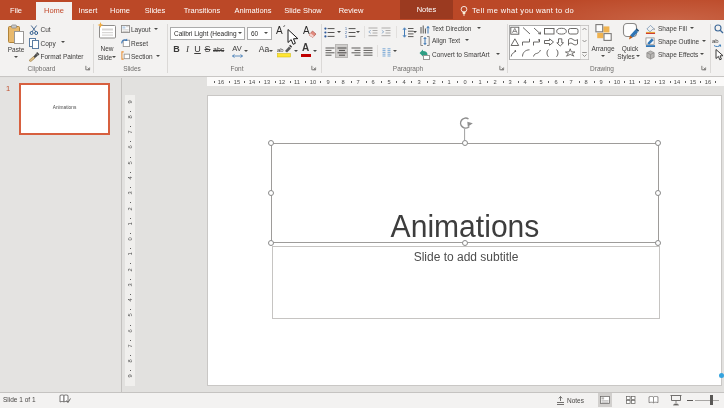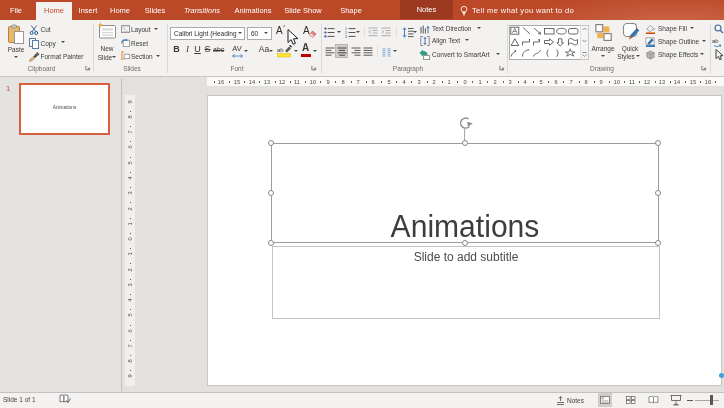--- a/index.html
+++ b/index.html
@@ -13,24 +13,24 @@
 .combo { position:absolute; background:#fff; border:1px solid #ababab; font-size:6.5px; color:#2b2a29; overflow:hidden; white-space:nowrap; }
 .rn { position:absolute; font-size:6px; color:#4c4c4c; transform:scale(0.95); transform-origin:center; }
 .hnd { position:absolute; width:6px; height:6px; border:1px solid #8a8a8a; border-radius:50%; background:#fff; }
 </style></head><body>
 <div class="abs" style="left:0;top:0;width:724px;height:20px;background:#bb4827;"></div>
 <div class="abs" style="left:440px;top:0;width:284px;height:20px;background:radial-gradient(ellipse 230px 40px at 82% 110%, rgba(255,205,185,0.22), rgba(255,255,255,0) 72%);"></div>
 <div class="tab" style="left:-24px;width:80px;color:#ffffff;">File</div>
 <div class="tab" style="left:48px;width:80px;color:#ffffff;">Insert</div>
 <div class="tab" style="left:80px;width:80px;color:#ffffff;">Home</div>
 <div class="tab" style="left:115px;width:80px;color:#ffffff;">Slides</div>
-<div class="tab" style="left:162px;width:80px;color:#ffffff;font-style:italic;">Transitions</div>
+<div class="tab" style="left:162px;width:80px;color:#ffffff;">Transitions</div>
 <div class="tab" style="left:213px;width:80px;color:#ffffff;">Animations</div>
 <div class="tab" style="left:263px;width:80px;color:#ffffff;">Slide Show</div>
-<div class="tab" style="left:311px;width:80px;color:#ffffff;">Shape</div>
+<div class="tab" style="left:311px;width:80px;color:#ffffff;">Review</div>
 <div class="tab" style="left:345px;width:80px;color:#ffffff;margin-top:41px;">View</div>
 <div class="tab" style="left:36px;top:2px;height:18px;line-height:17px;width:36px;background:#f3f2f1;color:#c34a2c;">Home</div>
 <div class="tab" style="left:400px;height:18.5px;line-height:19px;width:53px;background:#9b3a20;color:#ffffff;">Notes</div>
 <div class="tab" style="left:472px;width:150px;text-align:left;color:#ffffff;letter-spacing:0.35px;">Tell me what you want to do</div>
 <svg class="abs" style="left:459px;top:5px;" width="10" height="12" viewBox="0 0 10 13">
 <circle cx="5" cy="4.6" r="3.1" fill="none" stroke="#fff" stroke-width="0.9"></circle>
 <path d="M3.8 7.6 L6.2 7.6 L6 9.8 L4 9.8 Z" fill="#f7e9b0" stroke="#fff" stroke-width=".6"></path>
 <line x1="4" y1="11" x2="6" y2="11" stroke="#fff" stroke-width=".7"></line>
 </svg>
 <div class="abs" style="left:0;top:20px;width:724px;height:57px;background:#f3f2f1;border-bottom:1px solid #c8c6c4;"></div>

